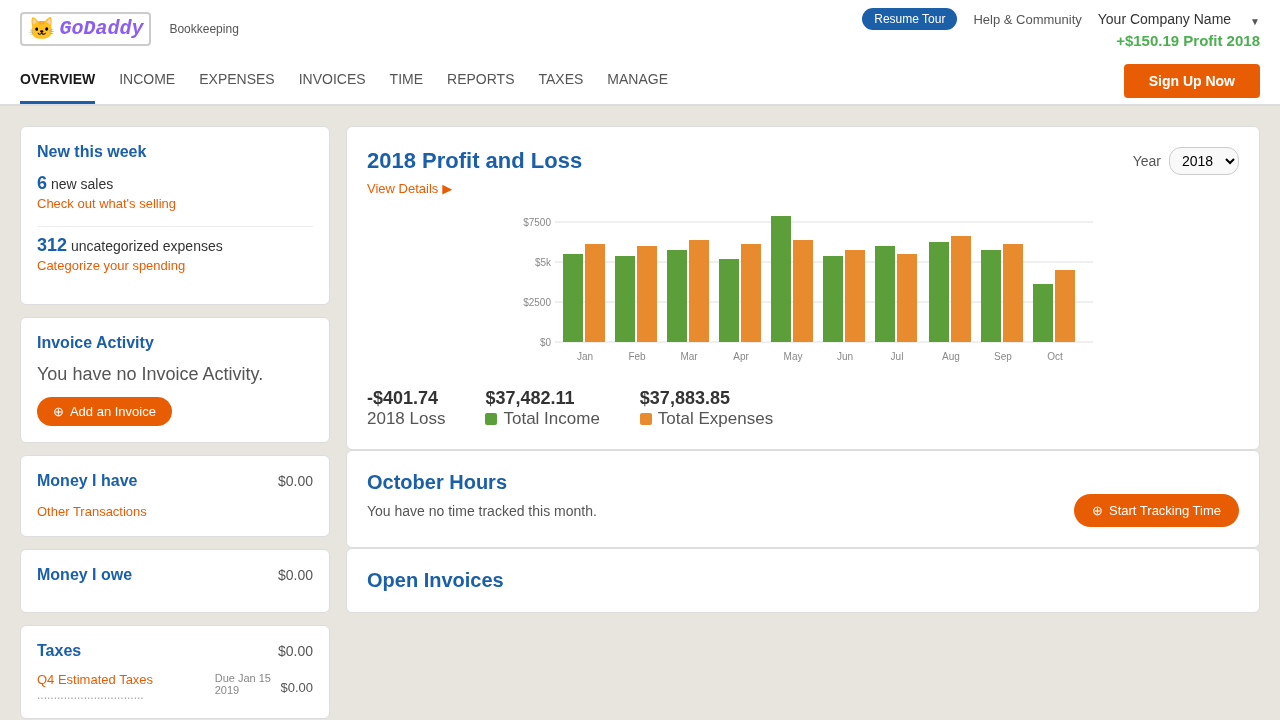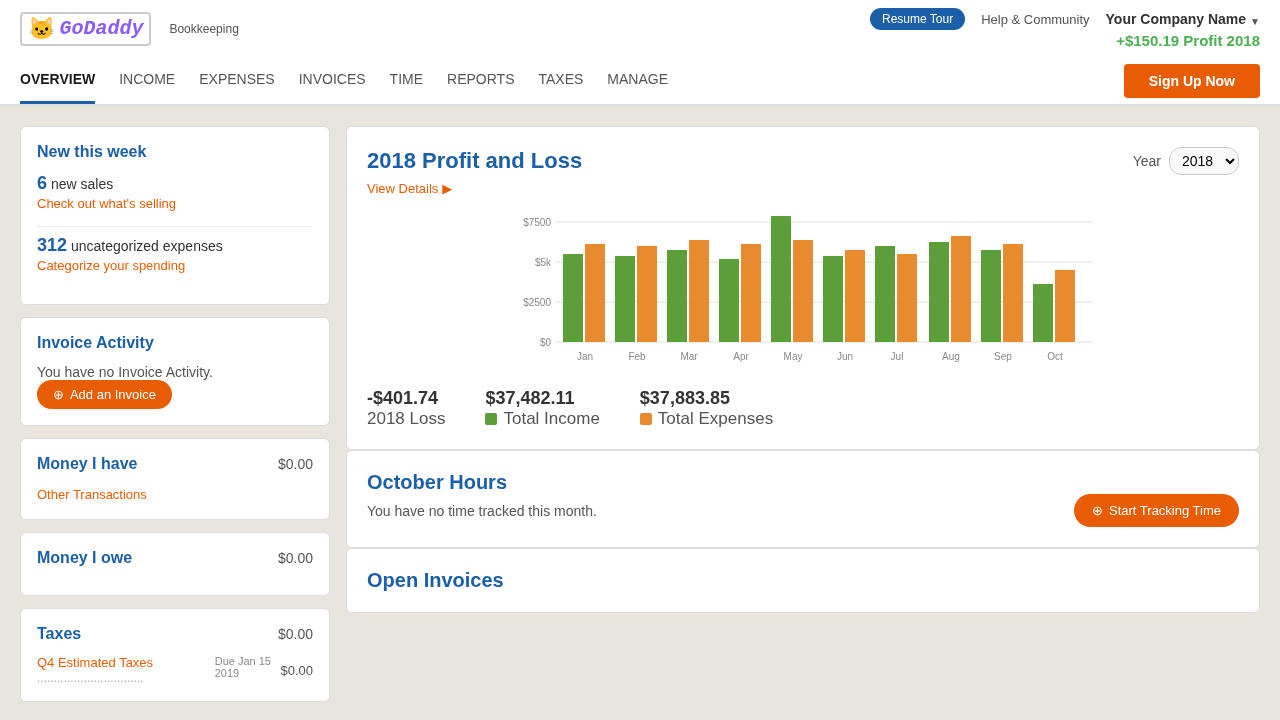--- a/index.html
+++ b/index.html
@@ -10,21 +10,21 @@
     .header-top { display: flex; align-items: center; padding: 8px 20px; justify-content: space-between; }
     .logo-area { display: flex; align-items: center; gap: 10px; }
     .logo-box { background: #fff; border: 2px solid #ccc; border-radius: 4px; padding: 2px 6px; display: flex; align-items: center; gap: 4px; }
     .logo-icon { font-size: 22px; }
     .logo-text { color: #8b5cf6; font-size: 20px; font-weight: bold; font-style: italic; font-family: Liberation Mono, monospace; }
     .bookkeeping-text { color: #555; font-size: 12px; margin-left: 8px; }
     .header-right { display: flex; flex-direction: column; align-items: flex-end; gap: 2px; }
     .header-right-top { display: flex; align-items: center; gap: 16px; }
     .resume-tour-btn { background: #1a5fa8; color: #fff; border: none; border-radius: 12px; padding: 4px 12px; font-size: 12px; cursor: pointer; }
     .help-link { color: #555; font-size: 13px; cursor: pointer; }
-    .company-name { color: #333; font-size: 14px; font-weight: bold; cursor: pointer; display: flex; align-items: flex-end; gap: 4px; }
+    .company-name { color: #333; font-size: 14px; font-weight: normal; cursor: pointer; display: flex; align-items: flex-end; gap: 19px; }
     .company-name .arrow { color: #555; font-size: 10px; }
     .profit-text { color: #4caf50; font-size: 15px; font-weight: bold; }
 
     
     .nav { display: flex; align-items: center; padding: 0 20px; background: #fff; gap: 24px; border-bottom: 1px solid #ddd; justify-content: space-between; }
     .nav-links { display: flex; align-items: center; gap: 24px; }
     .nav-link { color: #555; font-size: 14px; font-weight: 500; text-decoration: none; padding: 14px 0; cursor: pointer; border-bottom: 3px solid transparent; }
     .nav-link.active { color: #1a1a1a; font-weight: bold; border-bottom: 3px solid #1a5fa8; }
     .signup-btn { background: #e85d04; color: #fff; border: none; border-radius: 4px; padding: 9px 25px; font-size: 14px; font-weight: bold; cursor: pointer; white-space: nowrap; }
 
@@ -37,21 +37,21 @@
     .card-title { color: #1a5fa8; font-size: 16px; font-weight: bold; margin-bottom: 12px; }
     .card-header { display: flex; justify-content: space-between; align-items: center; margin-bottom: 12px; }
     .card-header .card-title { margin-bottom: 0; }
     .card-amount { color: #555; font-size: 14px; }
 
     .new-week-num { color: #1a5fa8; font-size: 18px; font-weight: bold; }
     .new-week-item { margin-bottom: 14px; }
     .new-week-item p { font-size: 14px; color: #333; }
     .new-week-link { color: #e85d04; font-size: 13px; cursor: pointer; text-decoration: none; }
 
-    .invoice-text { color: #555; font-size: 14px; }
+    .invoice-text { color: #555; font-size: 18px; margin-bottom: 12px; }
     .add-invoice-btn { background: #e85d04; color: #fff; border: none; border-radius: 20px; padding: 7px 16px; font-size: 13px; cursor: pointer; display: flex; align-items: center; gap: 6px; }
 
     .other-transactions-link { color: #e85d04; font-size: 13px; cursor: pointer; text-decoration: none; }
 
     .taxes-item { display: flex; justify-content: space-between; align-items: center; margin-top: 8px; }
     .taxes-item-left { display: flex; flex-direction: row; }
     .taxes-q4-link { color: #e85d04; font-size: 13px; cursor: pointer; }
     .taxes-dots { color: #aaa; font-size: 12px; }
     .taxes-due { color: #888; font-size: 11px; }
     .taxes-item-amount { color: #555; font-size: 13px; }

